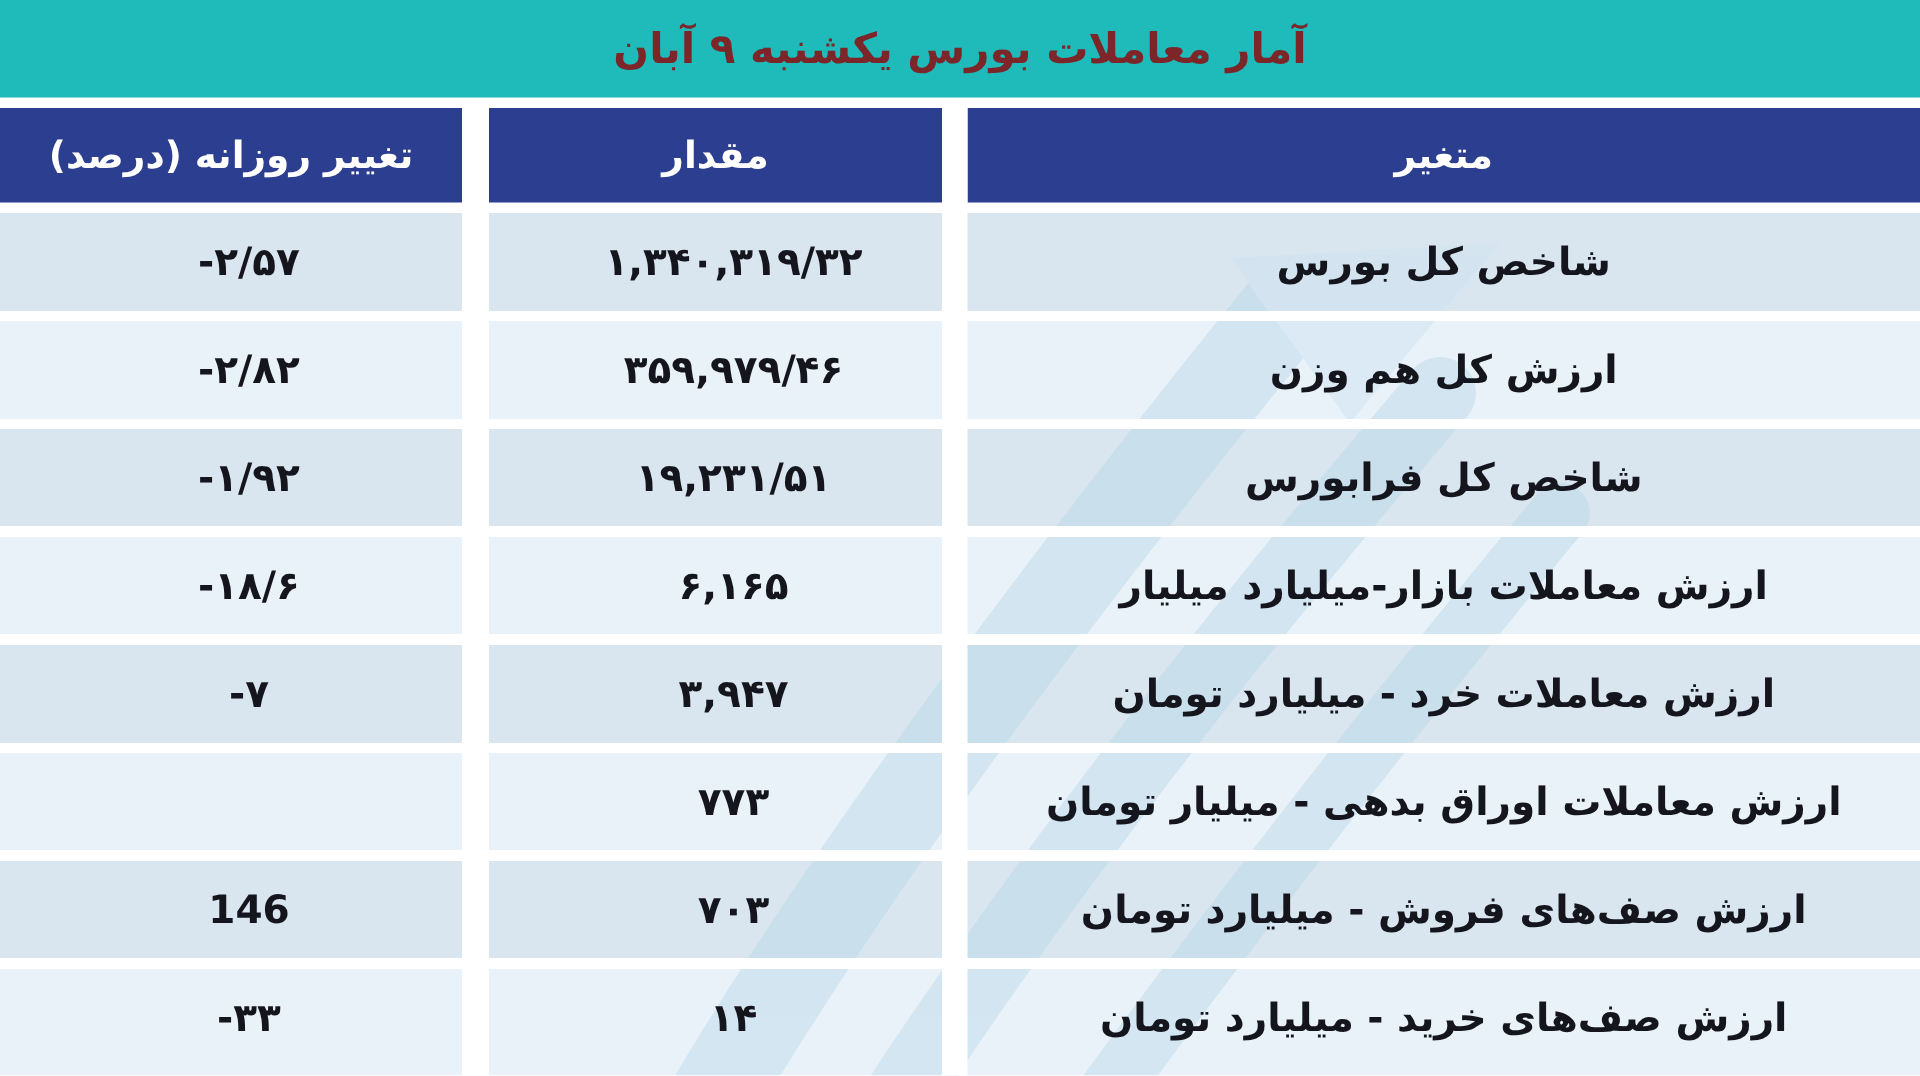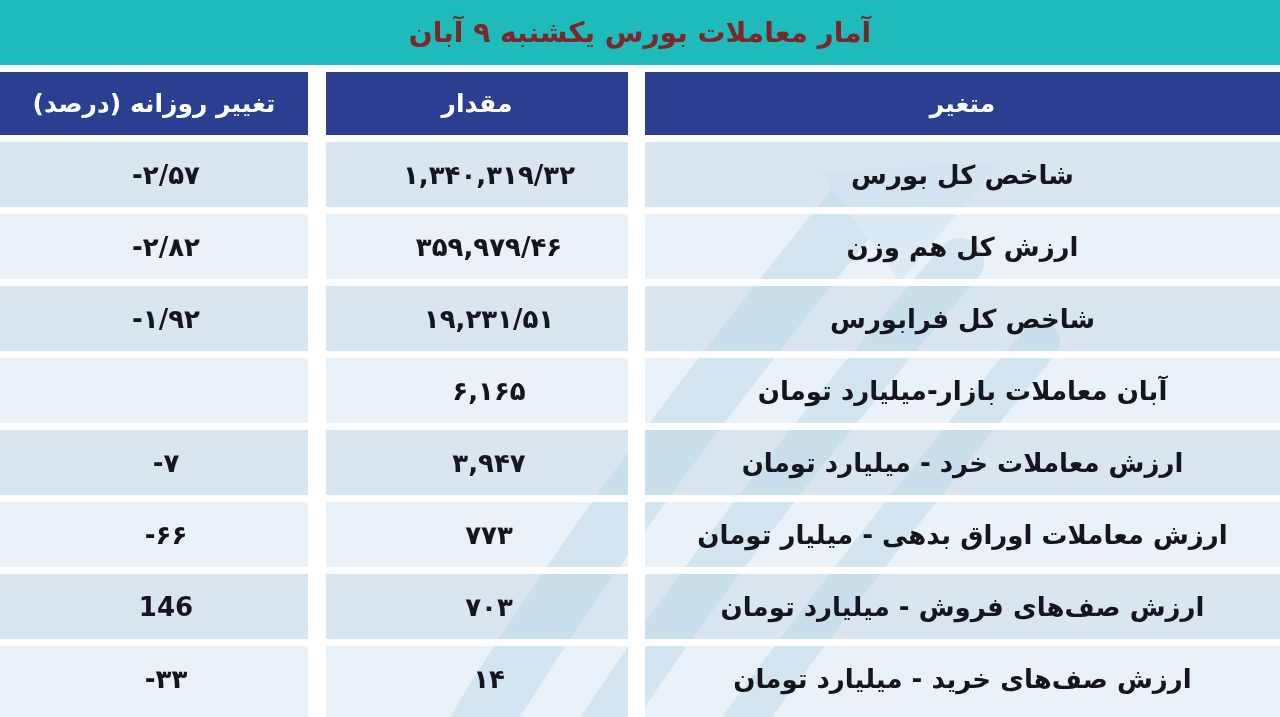--- a/index.html
+++ b/index.html
@@ -150,40 +150,40 @@
 
       <div class="table-row">
         <div class="cell cell-variable">شاخص کل فرابورس</div>
         <div class="col-gap"></div>
         <div class="cell cell-value num">۱۹,۲۳۱/۵۱</div>
         <div class="col-gap"></div>
         <div class="cell cell-change num">-۱/۹۲</div>
       </div>
 
       <div class="table-row">
-        <div class="cell cell-variable">آبان معاملات بازار-میلیارد تومان</div>
+        <div class="cell cell-variable">ارزش معاملات بازار-میلیارد میلیار</div>
         <div class="col-gap"></div>
         <div class="cell cell-value num">۶,۱۶۵</div>
         <div class="col-gap"></div>
+        <div class="cell cell-change num">-۱۸/۶</div>
       </div>
 
       <div class="table-row">
         <div class="cell cell-variable">ارزش معاملات خرد - میلیارد تومان</div>
         <div class="col-gap"></div>
         <div class="cell cell-value num">۳,۹۴۷</div>
         <div class="col-gap"></div>
         <div class="cell cell-change num">-۷</div>
       </div>
 
       <div class="table-row">
         <div class="cell cell-variable">ارزش معاملات اوراق بدهی - میلیار تومان</div>
         <div class="col-gap"></div>
         <div class="cell cell-value num">۷۷۳</div>
         <div class="col-gap"></div>
-        <div class="cell cell-change num">-۶۶</div>
       </div>
 
       <div class="table-row">
         <div class="cell cell-variable">ارزش صف‌های فروش - میلیارد تومان</div>
         <div class="col-gap"></div>
         <div class="cell cell-value num">۷۰۳</div>
         <div class="col-gap"></div>
         <div class="cell cell-change num">146</div>
       </div>
 

